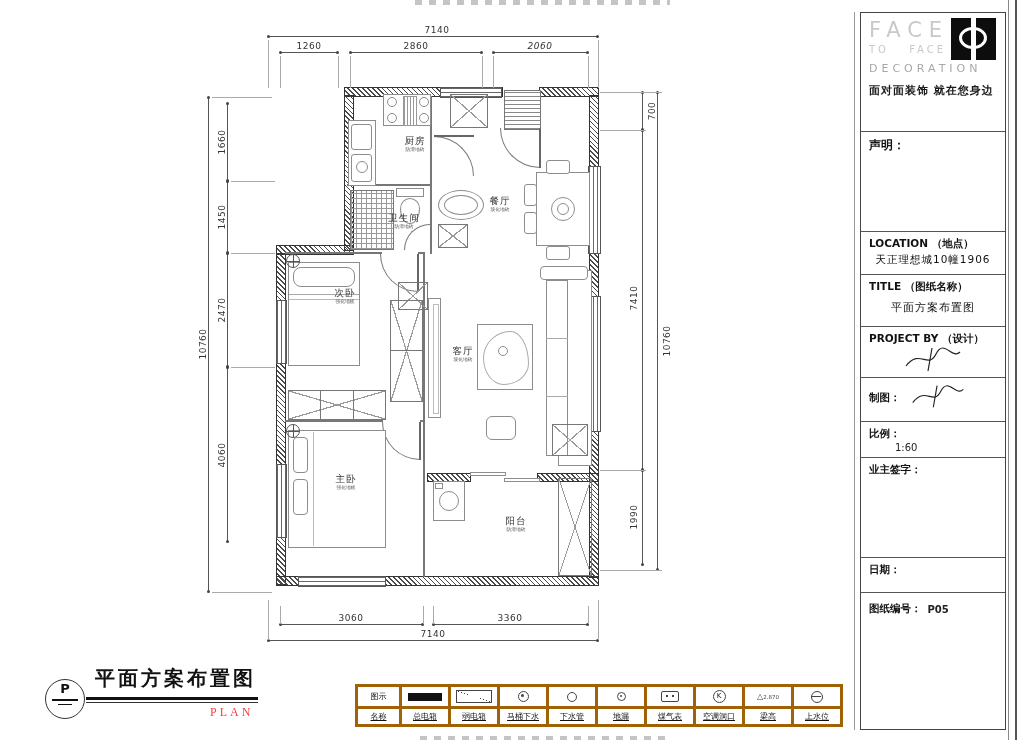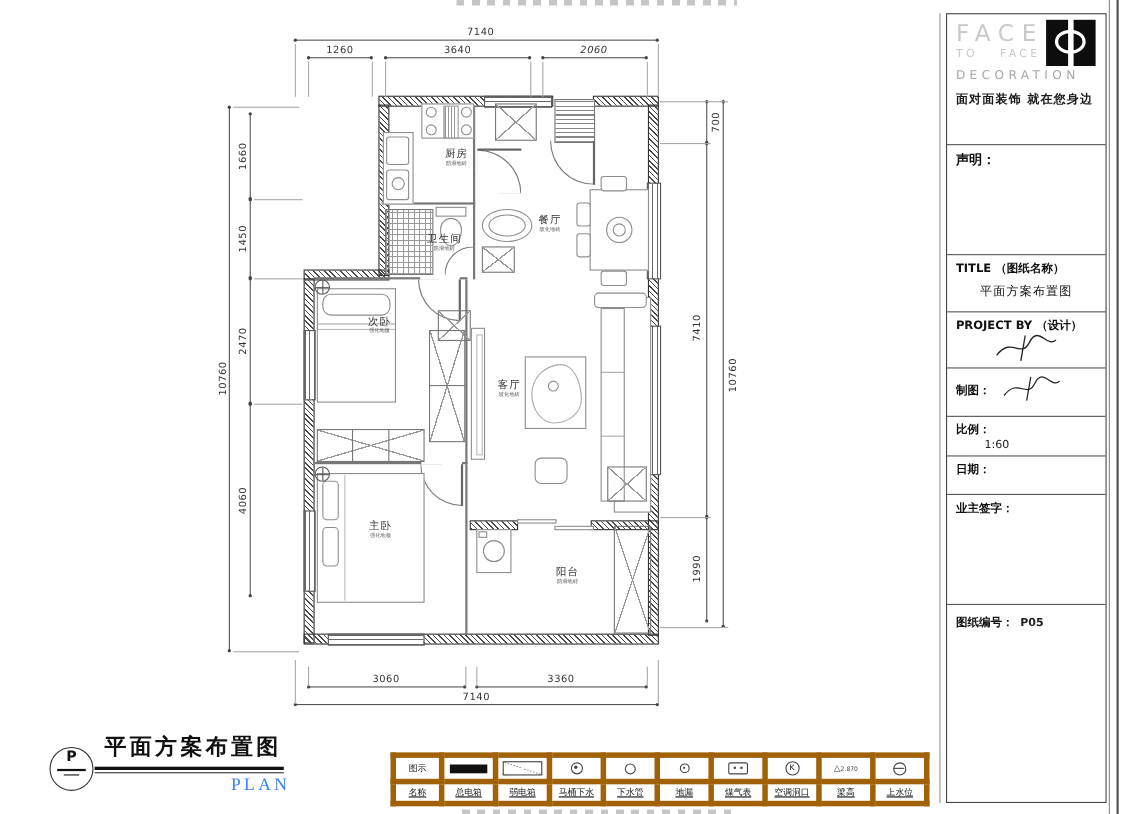--- a/index.html
+++ b/index.html
@@ -49,29 +49,29 @@
   #tb .lab{font-size:10.5px;font-weight:600;color:#111;}
   #tb .lab-en{font-size:9px;font-weight:600;color:#222;letter-spacing:.3px;}
   #tb .val{font-size:11px;color:#111;text-align:center;margin-top:6px;letter-spacing:1px;}
   .brand1{font-size:21px;color:#c9c9c9;letter-spacing:7px;font-weight:400;}
   .brand2{font-size:10px;color:#c9c9c9;letter-spacing:3px;margin-top:2px;word-spacing:14px;}
   .brand3{font-size:11px;color:#a8a8a8;letter-spacing:4px;margin-top:2px;}
   .tagline{font-size:11px;font-weight:700;color:#1a1a1a;margin-top:8px;letter-spacing:1px;}
   .stmt{font-size:8.4px;line-height:1.6;color:#111;font-weight:600;margin-top:10px;}
   
   #legend{position:absolute;left:355px;top:684px;border-collapse:collapse;table-layout:fixed;background:#fff;}
-  #legend td{border:5px solid #a16207;text-align:center;vertical-align:middle;font-size:8px;color:#111;padding:0;}
+  #legend td{border:3px solid #a16207;text-align:center;vertical-align:middle;font-size:8px;color:#111;padding:0;}
   #legend tr.symr td{height:19px;}
   #legend tr.namr td{height:15px;text-decoration:underline;}
   .sym{display:inline-block;vertical-align:middle;}
   
   #ptitle{position:absolute;left:95px;top:665px;font-size:20px;font-weight:700;color:#111;letter-spacing:3px;}
   #prule1{position:absolute;left:86px;top:697px;width:172px;height:3px;background:#111;}
   #prule2{position:absolute;left:86px;top:702px;width:172px;height:1px;background:#333;}
-  #psub{position:absolute;left:210px;top:705px;font-size:16px;letter-spacing:3px;color:#3b82f6;font-family:"Liberation Serif",serif;}
+  #psub{position:absolute;left:210px;top:705px;font-size:12px;letter-spacing:3px;color:#ef4444;font-family:"Liberation Serif",serif;}
   #pmark{position:absolute;left:45px;top:679px;width:40px;height:40px;border:1.5px solid #333;border-radius:50%;box-sizing:border-box;text-align:center;}
   #pmark .pl{font-size:13px;font-weight:700;color:#111;line-height:18px;}
   #pmark .pline{width:26px;height:1.5px;background:#111;margin:1px auto 0;}
   #pmark .pdash{width:14px;height:1.5px;background:#111;margin:3px auto 0;}
   
   #wm{position:absolute;left:896px;top:668px;width:130px;z-index:50;opacity:.85;}
   #wm .wchars span{display:inline-block;border:2px solid #d4d4d4;color:#cfcfcf;font-weight:700;font-size:12px;padding:0 2px;margin-right:4px;}
   #wm .wdom{font-size:12px;color:#d8d8d8;font-weight:700;letter-spacing:1px;margin-top:2px;}
   .wring{position:absolute;border:4px solid #e0e0e0;border-radius:50%;}
   
@@ -220,21 +220,21 @@
     <div class="room" style="left:516px;top:516px;font-family:Liberation Serif, serif;">
       <div class="rn">阳台</div>
         <div class="rm">防滑地砖</div>
       </div>
 
     <div class="dimh" style="left:268px;top:36px;width:330px;"></div>
     <span class="dl" style="left:437px;top:35px;">7140</span>
     <div class="dimh" style="left:280px;top:52px;width:58px;"></div>
     <span class="dl" style="left:309px;top:51px;">1260</span>
     <div class="dimh" style="left:350px;top:52px;width:132px;"></div>
-    <span class="dl" style="left:416px;top:51px;">3640</span>
+    <span class="dl" style="left:416px;top:51px;">2860</span>
     <div class="dimh" style="left:493px;top:52px;width:95px;"></div>
     <span class="dl" style="left:540px;top:51px;font-style:italic;">2060</span>
     <div class="ext" style="left:268px;top:40px;height:48px;"></div>
     <div class="ext" style="left:598px;top:40px;height:48px;"></div>
     <div class="ext" style="left:280px;top:56px;height:32px;"></div>
     <div class="ext" style="left:338px;top:56px;height:32px;"></div>
     <div class="ext" style="left:350px;top:56px;height:32px;"></div>
     <div class="ext" style="left:482px;top:56px;height:32px;"></div>
     <div class="ext" style="left:493px;top:56px;height:32px;"></div>
     <div class="ext" style="left:588px;top:56px;height:32px;"></div>
@@ -295,20 +295,24 @@
           <div class="abs" style="left:8px;top:9px;width:28px;height:22px;border:3px solid #fff;border-radius:50%;box-sizing:border-box;"></div>
           <div class="abs" style="left:21px;top:2px;width:3px;height:38px;background:#fff;"></div>
         </div>
       </div>
       <div class="brand3">DECORATION</div>
       <div class="tagline">面对面装饰 就在您身边</div>
     </div>
     <div class="sec" style="height:100px;">
       <div class="lab" style="font-size:12px;">声明：</div>
     </div>
+    <div class="sec" style="height:43px;">
+      <div class="lab">LOCATION （地点）</div>
+      <div class="val" style="margin-top:2px;font-size:10.5px;">天正理想城10幢1906</div>
+    </div>
     <div class="sec" style="height:52px;">
       <div class="lab">TITLE （图纸名称）</div>
       <div class="val">平面方案布置图</div>
     </div>
     <div class="sec" style="height:51px;">
       <div class="lab">PROJECT BY （设计）</div>
       <div style="text-align:center;">
         <svg width="62" height="26" viewBox="0 0 62 26">
             <path d="M4 20 C 18 2, 26 24, 34 8 S 50 14, 58 6" stroke="#222" stroke-width="1.2" fill="none"></path>
             <path d="M30 2 L26 25" stroke="#222" stroke-width="1.2" fill="none"></path>
@@ -323,25 +327,25 @@
               <path d="M4 20 C 18 2, 26 24, 34 8 S 50 14, 58 6" stroke="#222" stroke-width="1.2" fill="none"></path>
               <path d="M30 2 L26 25" stroke="#222" stroke-width="1.2" fill="none"></path>
             </svg>
         </div>
       </div>
     </div>
     <div class="sec" style="height:36px;">
       <div class="lab">比例：</div>
       <div style="font-size:10px;margin:1px 0 0 26px;">1:60</div>
     </div>
+    <div class="sec" style="height:100px;">
+      <div class="lab">业主签字：</div>
+    </div>
     <div class="sec" style="height:35px;">
       <div class="lab">日期：</div>
-    </div>
-    <div class="sec" style="height:100px;">
-      <div class="lab">业主签字：</div>
     </div>
     <div class="sec" style="flex:1;">
       <div style="display:flex;align-items:center;margin-top:4px;">
         <div class="lab">图纸编号：</div>
         <div style="font-size:10px;font-weight:700;margin-left:6px;">P05</div>
       </div>
     </div>
   </div>
 
   <table id="legend">

